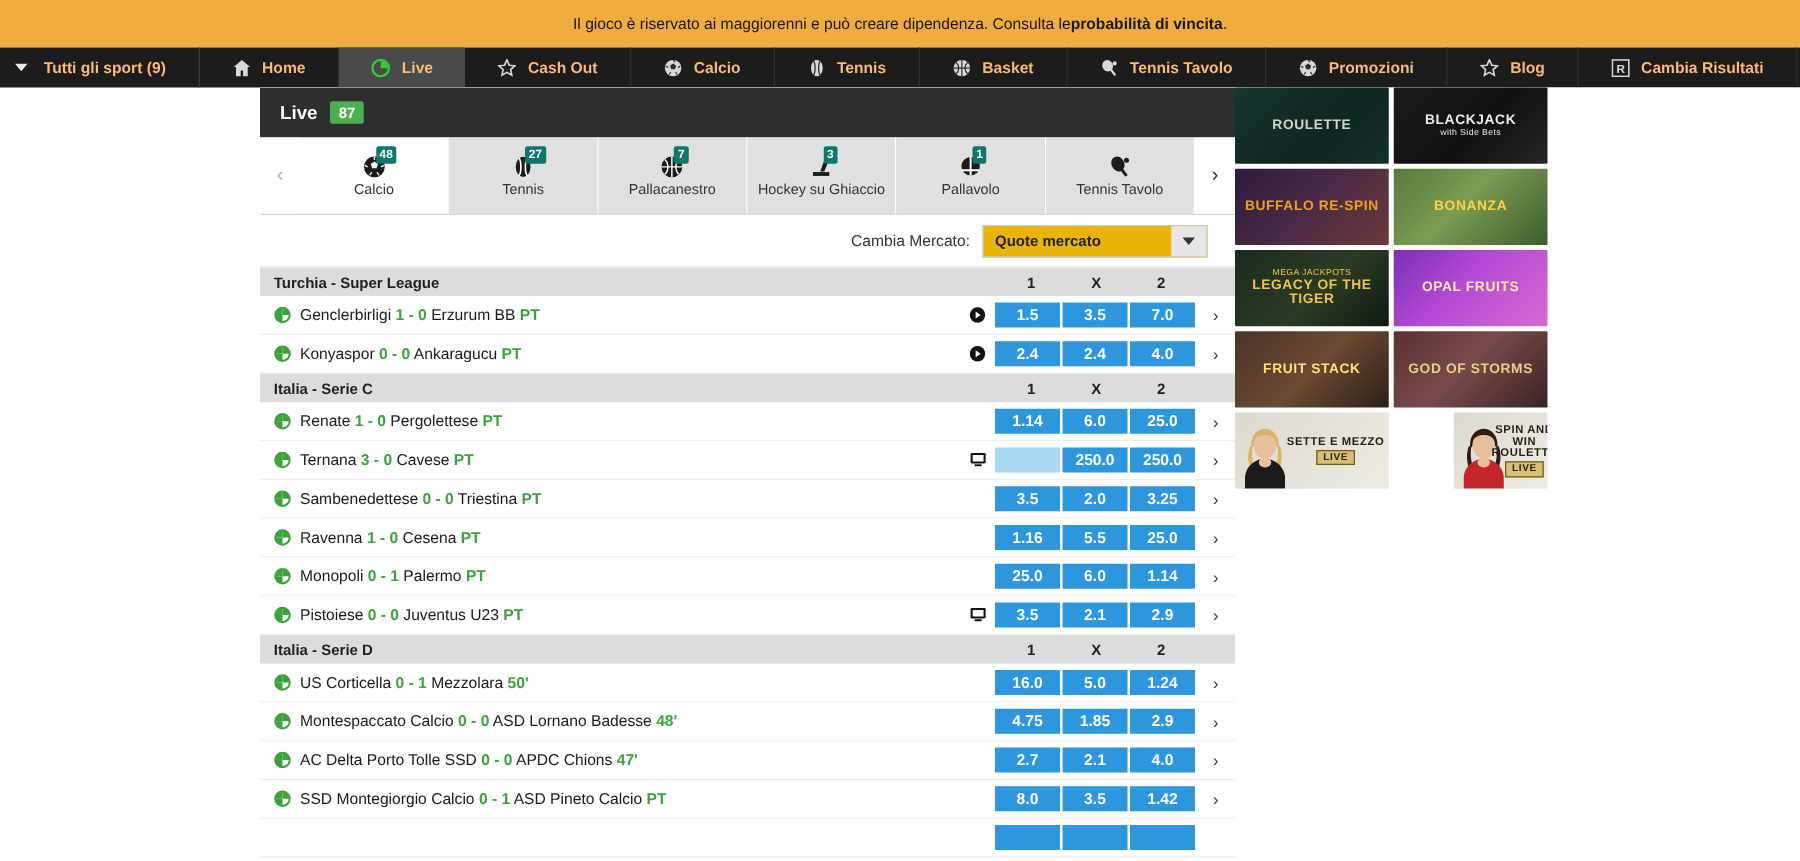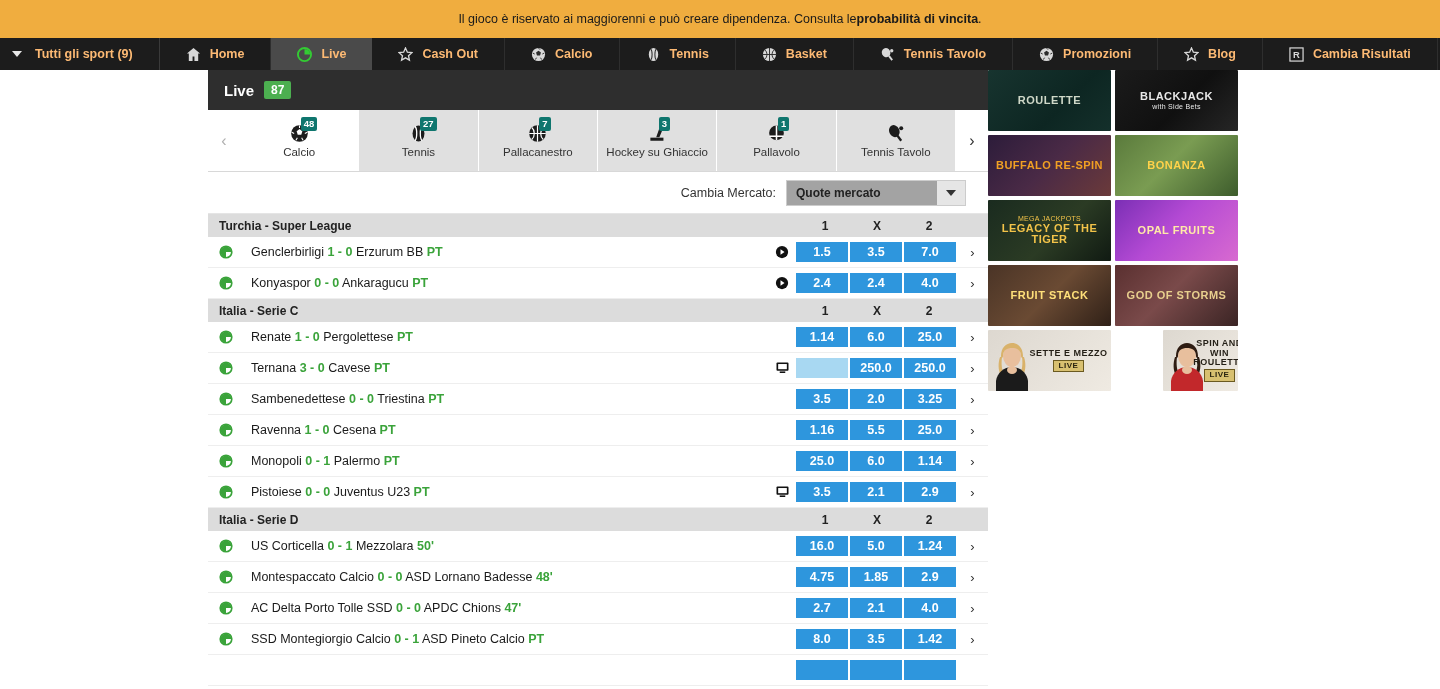--- a/index.html
+++ b/index.html
@@ -132,21 +132,21 @@
     display: flex; align-items: center; justify-content: flex-end;
     gap: 10px;
     padding-right: 22px;
     border-bottom: 1px solid #e5e5e5;
     background: #ffffff;
   }
   .market-label { font-size: 12.5px; color: #333; }
   .market-select {
     width: 180px; height: 26px;
     border: 1px solid #cccccc;
-    background: #a3a3a3;
+    background: #eab308;
     display: flex; align-items: center;
     cursor: pointer;
   }
   .market-select .val {
     flex: 1; padding-left: 9px;
     font-size: 12px; font-weight: bold; color: #222;
   }
   .market-select .caret-box {
     width: 28px; height: 24px; background: #e6e6e6;
     display: flex; align-items: center; justify-content: center;
@@ -174,21 +174,21 @@
   .head-pad { width: 33px; }
 
   .ev-row {
     height: 31px;
     display: flex; align-items: stretch;
     border-bottom: 1px solid #eeeeee;
     background: #ffffff;
     cursor: pointer;
   }
   .ev-main {
-    flex: 1; display: flex; align-items: center; gap: 18px;
+    flex: 1; display: flex; align-items: center; gap: 7px;
     padding-left: 11px; min-width: 0;
   }
   .live-dot { width: 14px; height: 14px; flex: 0 0 14px; }
   .ev-name {
     font-size: 12.5px; color: #1a1a1a; white-space: nowrap;
     overflow: hidden; text-overflow: ellipsis;
   }
   .ev-name .score { color: #3aa33a; font-weight: bold; }
   .ev-name .period { color: #3aa33a; font-weight: bold; }
   .ev-media {

